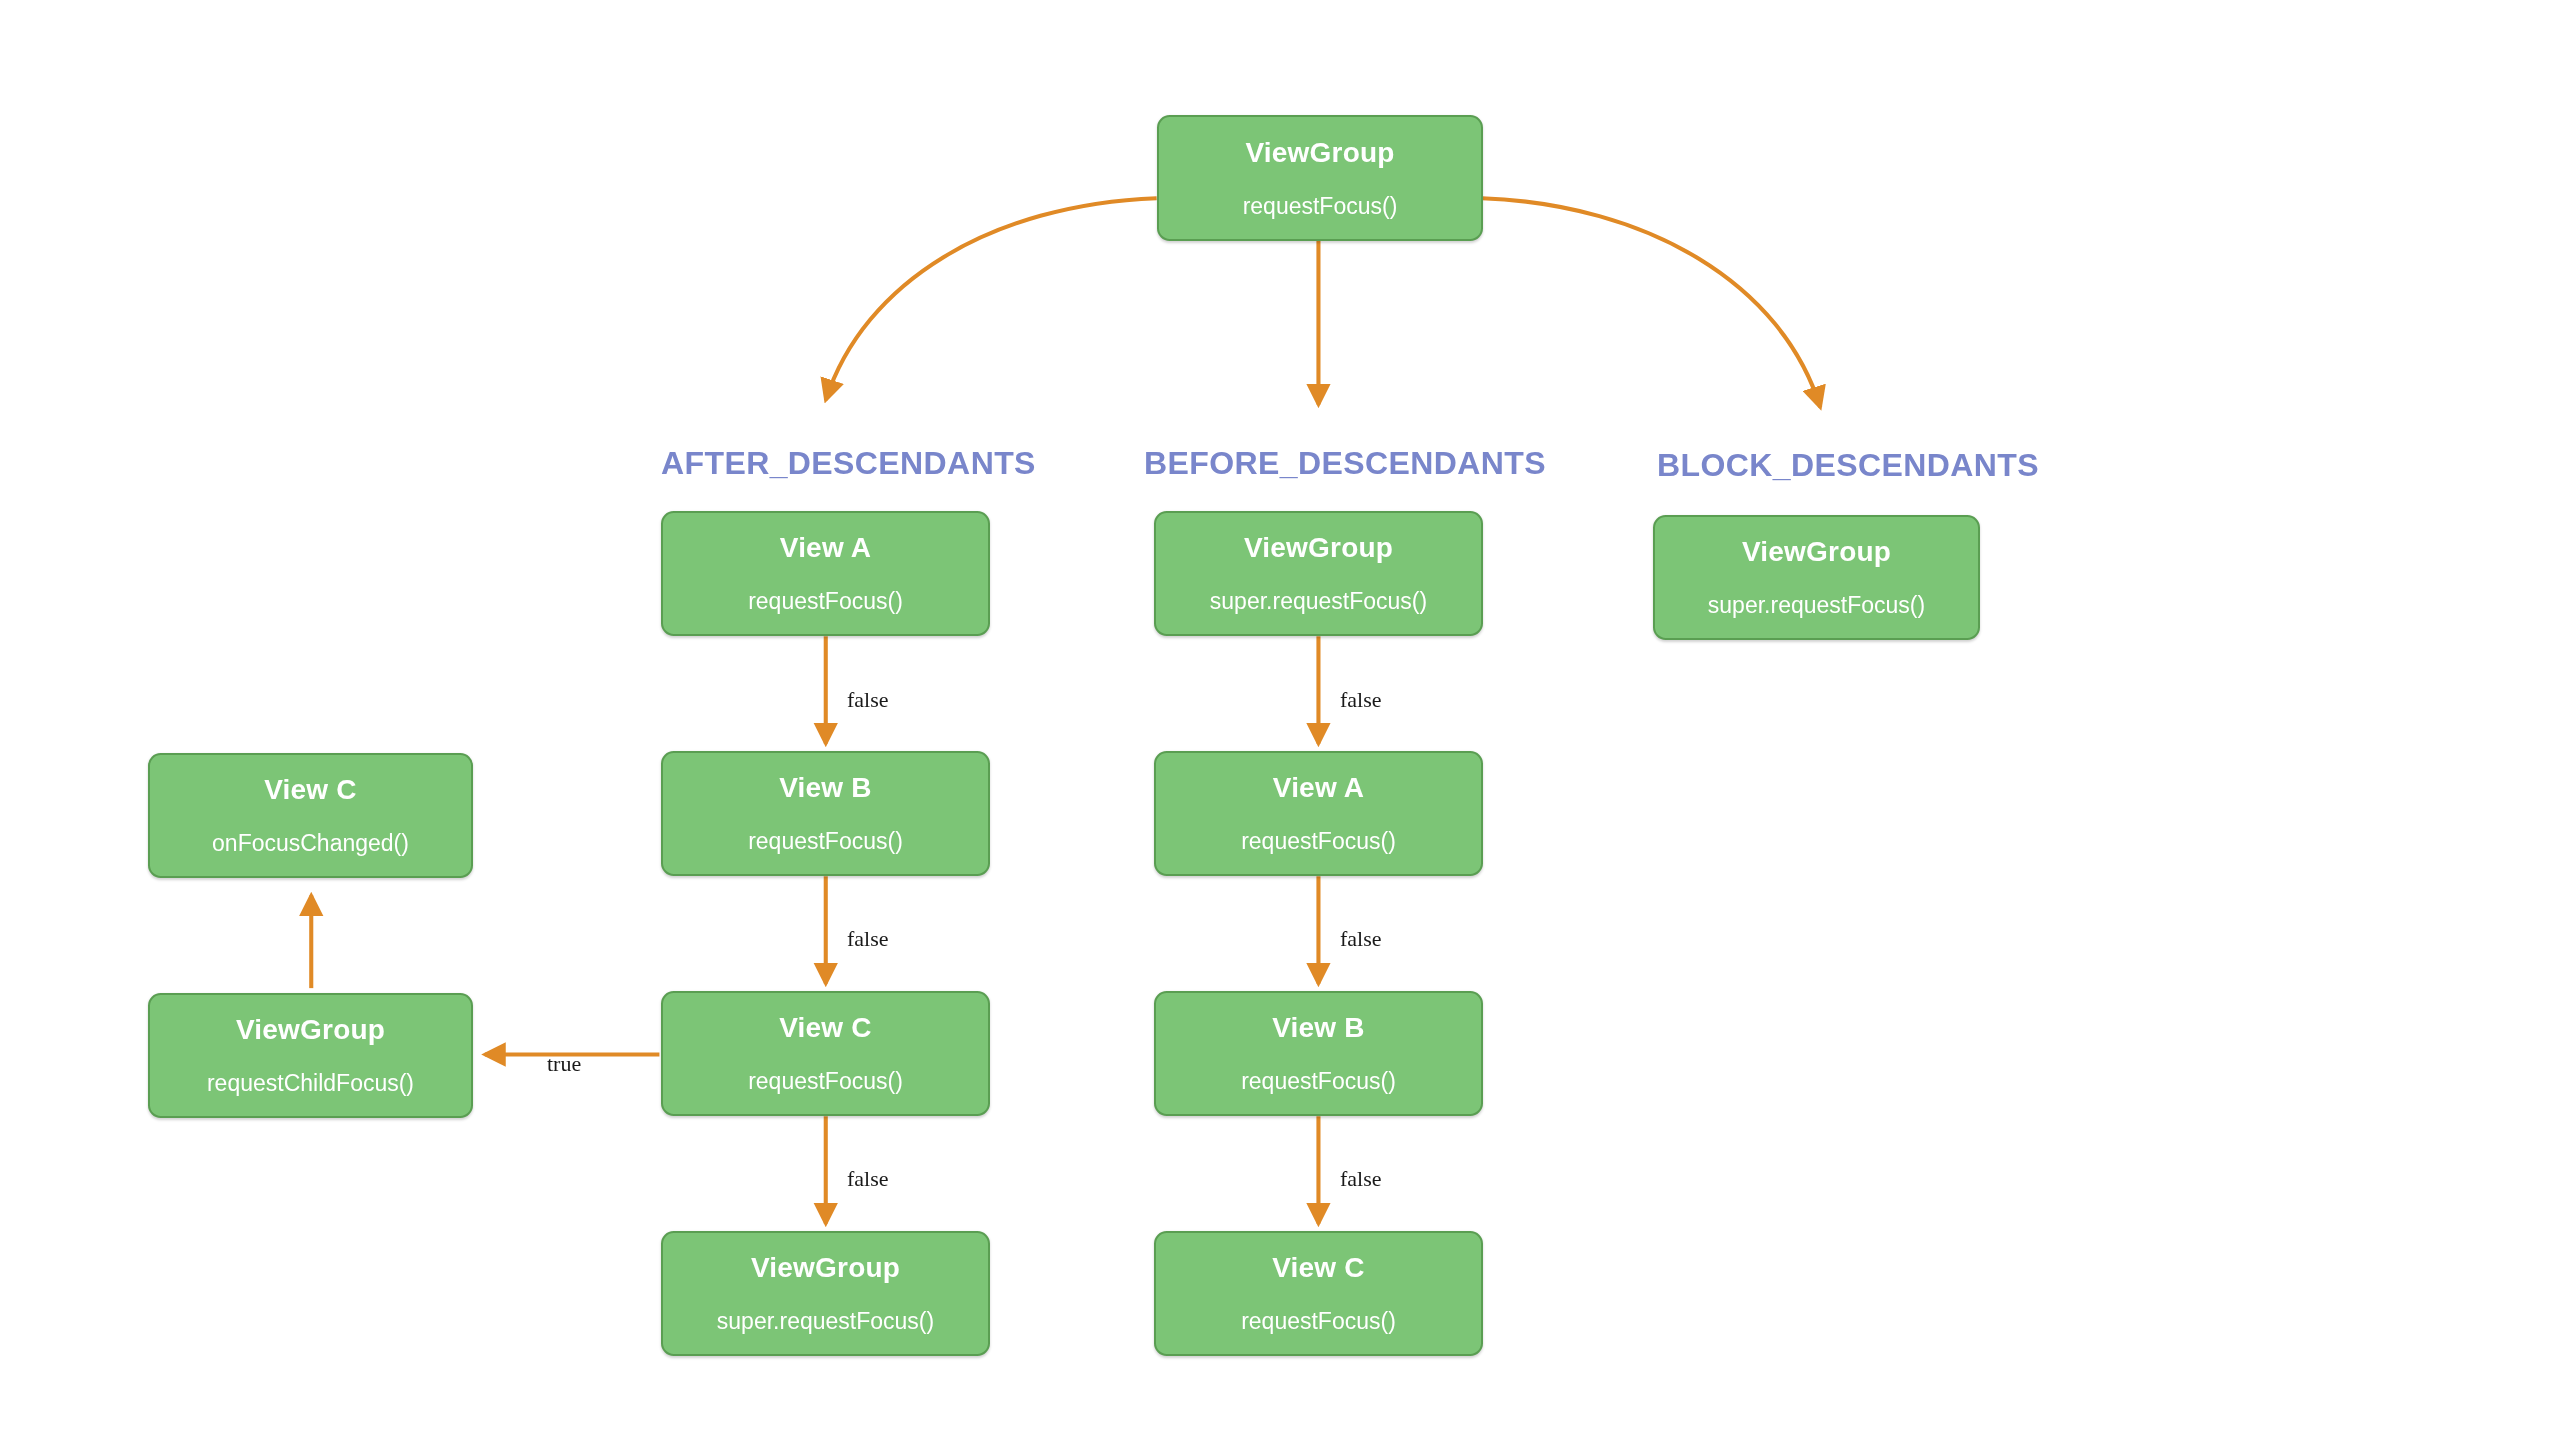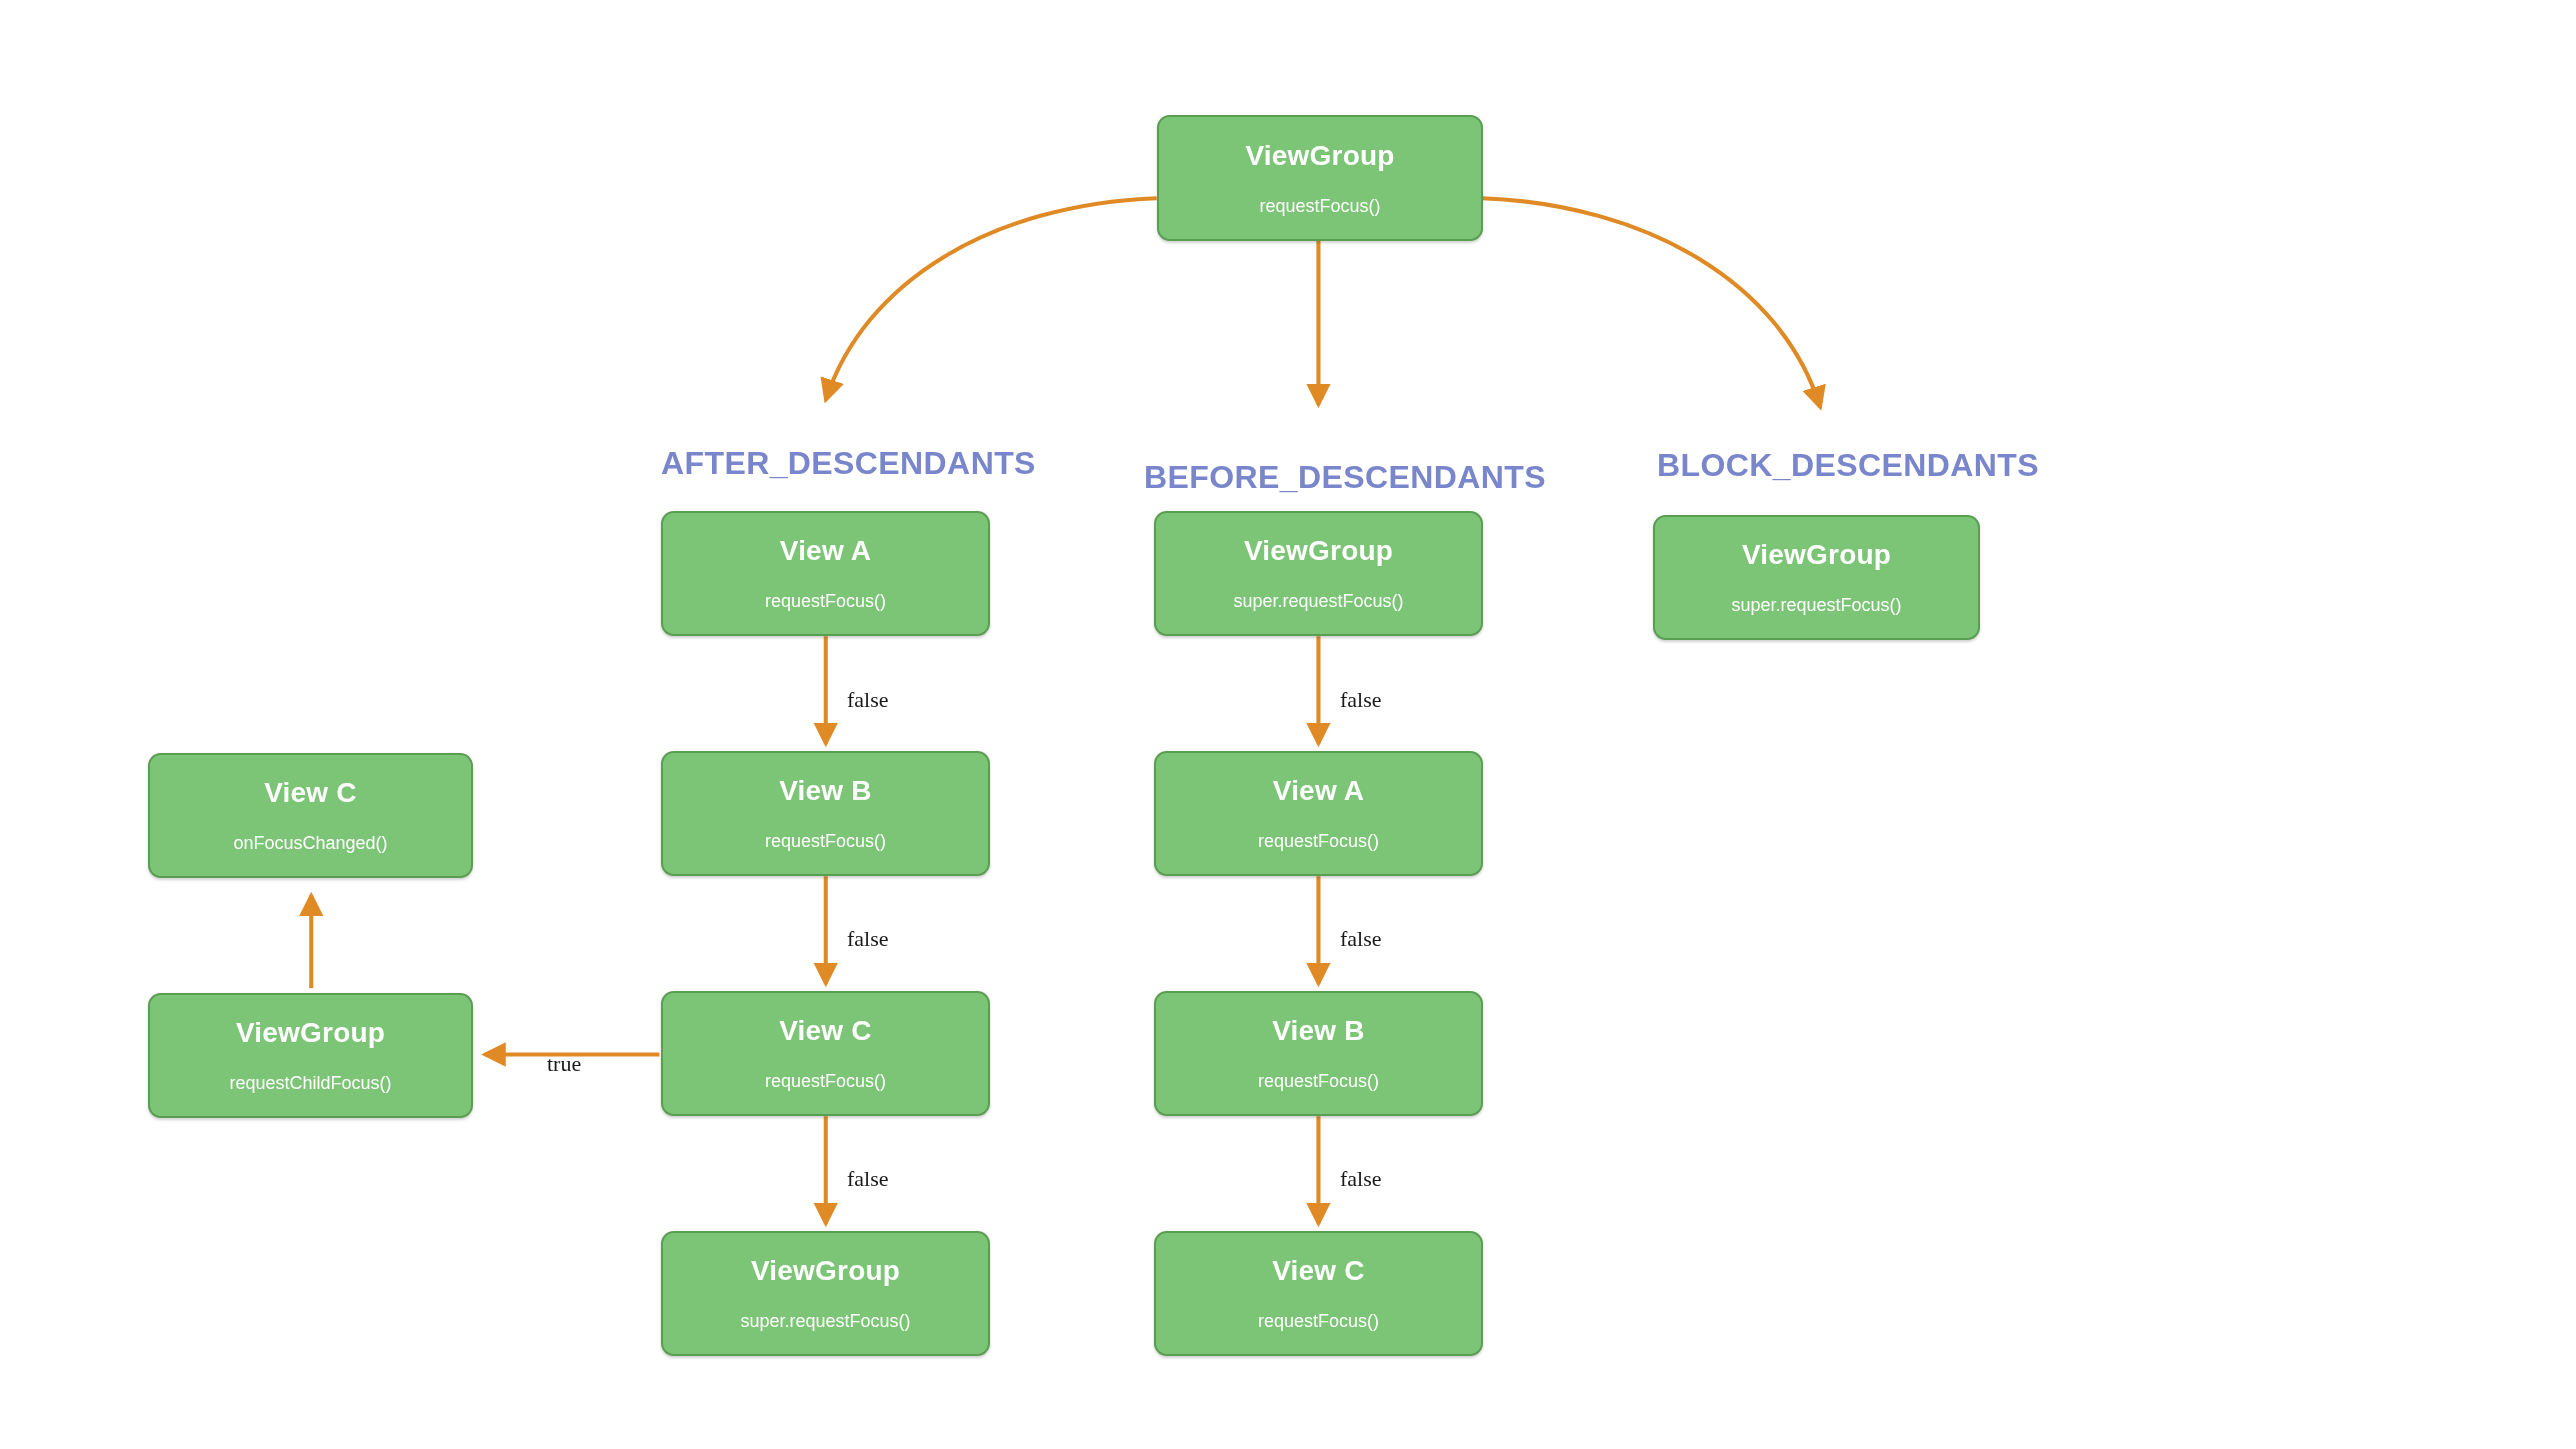--- a/index.html
+++ b/index.html
@@ -41,21 +41,21 @@
     box-shadow: 0 1.8px 2.7px rgba(0,0,0,0.18);
   }
   .node .title {
     font-size: 28px;
     font-weight: bold;
     line-height: 1.15;
     letter-spacing: 0.2px;
     text-align: center;
   }
   .node .sub {
-    font-size: 18px;
+    font-size: 23px;
     font-weight: normal;
     line-height: 1.15;
     margin-top: 24px;
     text-align: right;
   }
   .group-label {
     position: absolute;
     color: #7986cb;
     font-size: 32px;
     font-weight: bold;
@@ -102,21 +102,21 @@
 
     <path d="M 342 1087 L 342 985" fill="none" stroke="#e08a26" stroke-width="4.5" marker-end="url(#arrow)"></path>
   </svg>
 
   <div class="node" style="left:1157px; top:115px; width:326px; height:126px;">
     <div class="title">ViewGroup</div>
     <div class="sub">requestFocus()</div>
   </div>
 
   <div class="group-label" style="left:661px; top:445px; width:329px;">AFTER_DESCENDANTS</div>
-  <div class="group-label" style="left:1144px; top:459px; width:350px;">BEFORE_DESCENDANTS</div>
+  <div class="group-label" style="left:1144px; top:445px; width:350px;">BEFORE_DESCENDANTS</div>
   <div class="group-label" style="left:1636px; top:447px; width:346px;margin-left:21px;">BLOCK_DESCENDANTS</div>
 
   <div class="node" style="left:661px; top:511px; width:329px; height:125px;">
     <div class="title">View A</div>
     <div class="sub">requestFocus()</div>
   </div>
   <div class="node" style="left:661px; top:751px; width:329px; height:125px;">
     <div class="title">View B</div>
     <div class="sub">requestFocus()</div>
   </div>

